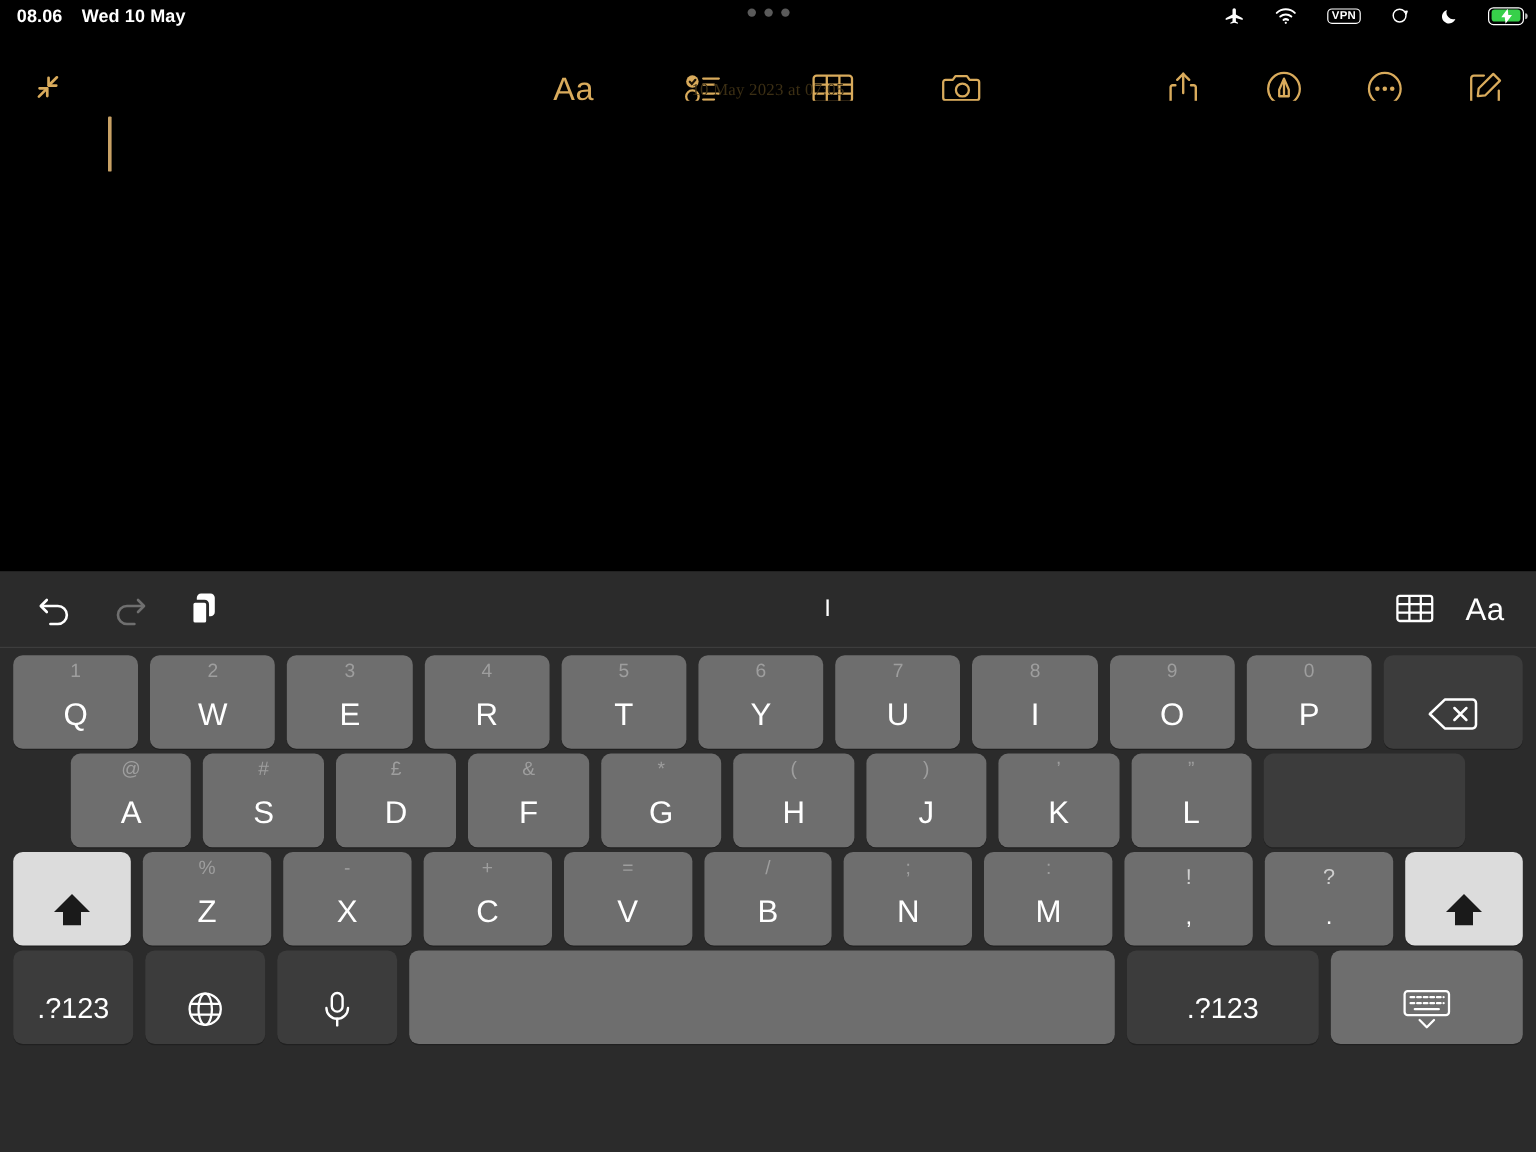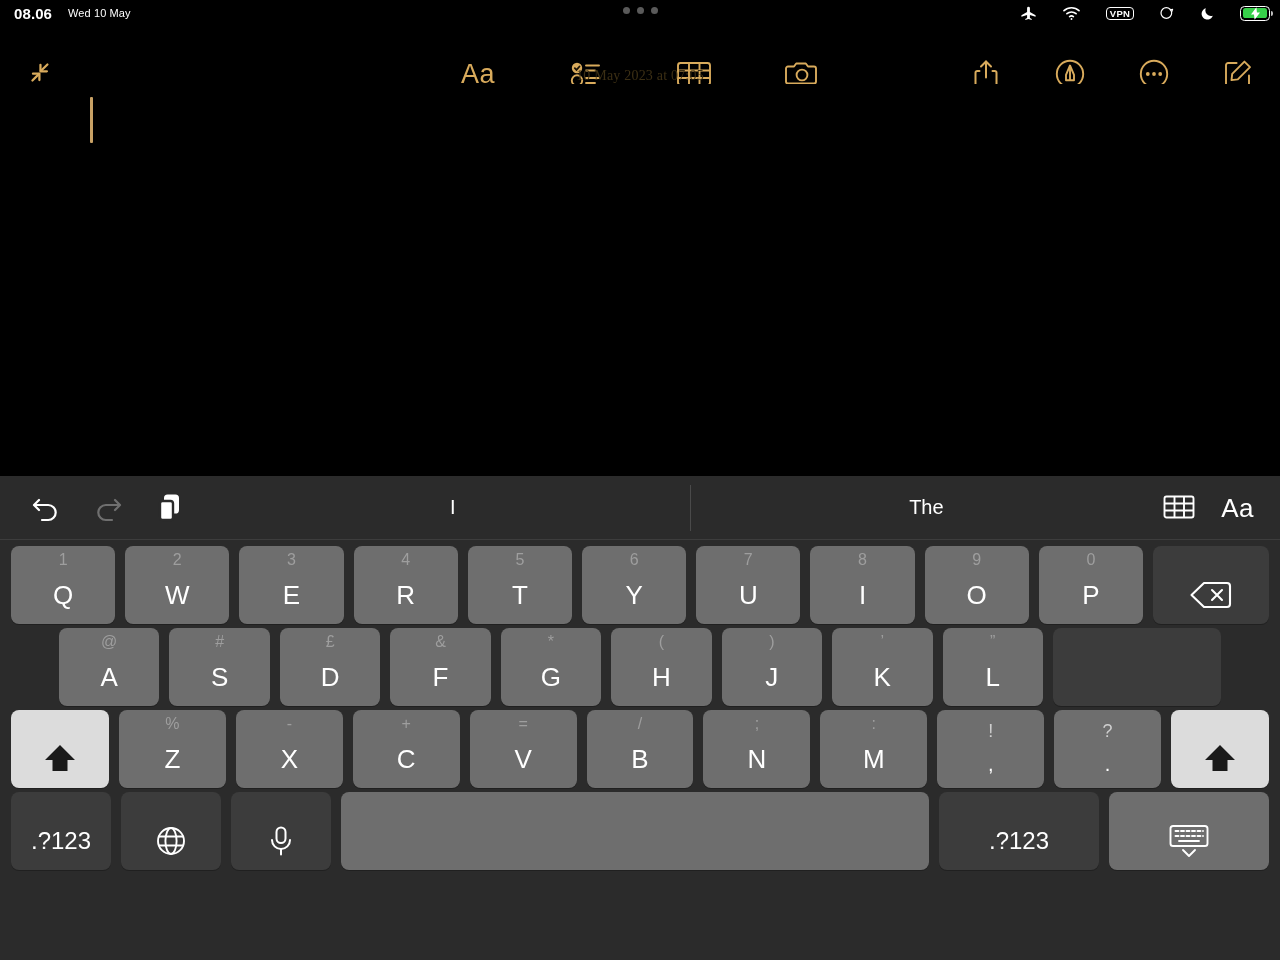--- a/index.html
+++ b/index.html
@@ -12,21 +12,21 @@
   }
   #app { position: relative; width: 1280px; height: 960px; background: #000; }
 
   
   .statusbar {
     position: absolute; top: 0; left: 0; width: 1280px; height: 26px;
     display: flex; align-items: center; color: #fff;
   }
   .status-left { display: flex; align-items: center; gap: 16px; padding-left: 14px; }
   .status-time { font-size: 15px; font-weight: 600; letter-spacing: 0.1px; }
-  .status-date { font-size: 11px; font-weight: 400; letter-spacing: 0.1px; }
+  .status-date { font-size: 15px; font-weight: 700; letter-spacing: 0.1px; }
   .status-dots { position: absolute; left: 0; right: 0; top: 7px; display: flex; justify-content: center; gap: 7px; }
   .status-dots i { width: 7px; height: 7px; border-radius: 50%; background: #5a5a5a; display: block; }
   .status-right {
     position: absolute; right: 10px; top: 0; height: 26px;
     display: flex; align-items: center; gap: 25px;
   }
   .status-right svg { display: block; }
   .vpn-badge {
     border: 1.6px solid #fff; border-radius: 4px;
     font-size: 9.5px; font-weight: 700; padding: 1px 3px 0.5px;
@@ -279,21 +279,20 @@
         <div>
           <svg width="30" height="30" viewBox="0 0 30 30" fill="none" stroke="#ffffff" stroke-width="2" stroke-linejoin="round">
             <rect x="10" y="2.5" width="13" height="17" rx="2.6" fill="#fff"></rect>
             <rect x="5" y="8" width="13" height="19" rx="2.6" fill="#fff" stroke="#2b2b2b" stroke-width="2.4"></rect>
           </svg>
         </div>
       </div>
 
       <div class="pred-suggestions">
         <div class="pred-item">I</div>
-        <div class="pred-item">The</div>
       </div>
 
       <div class="pred-right">
         <div>
           <svg width="32" height="27" viewBox="0 0 32 27" fill="none" stroke="#fff" stroke-width="1.9">
             <rect x="1.5" y="2.5" width="29" height="21" rx="2"></rect>
             <path d="M1.5 9.5h29M1.5 16.5h29M11.5 2.5v21M21 2.5v21"></path>
           </svg>
         </div>
         <div>

